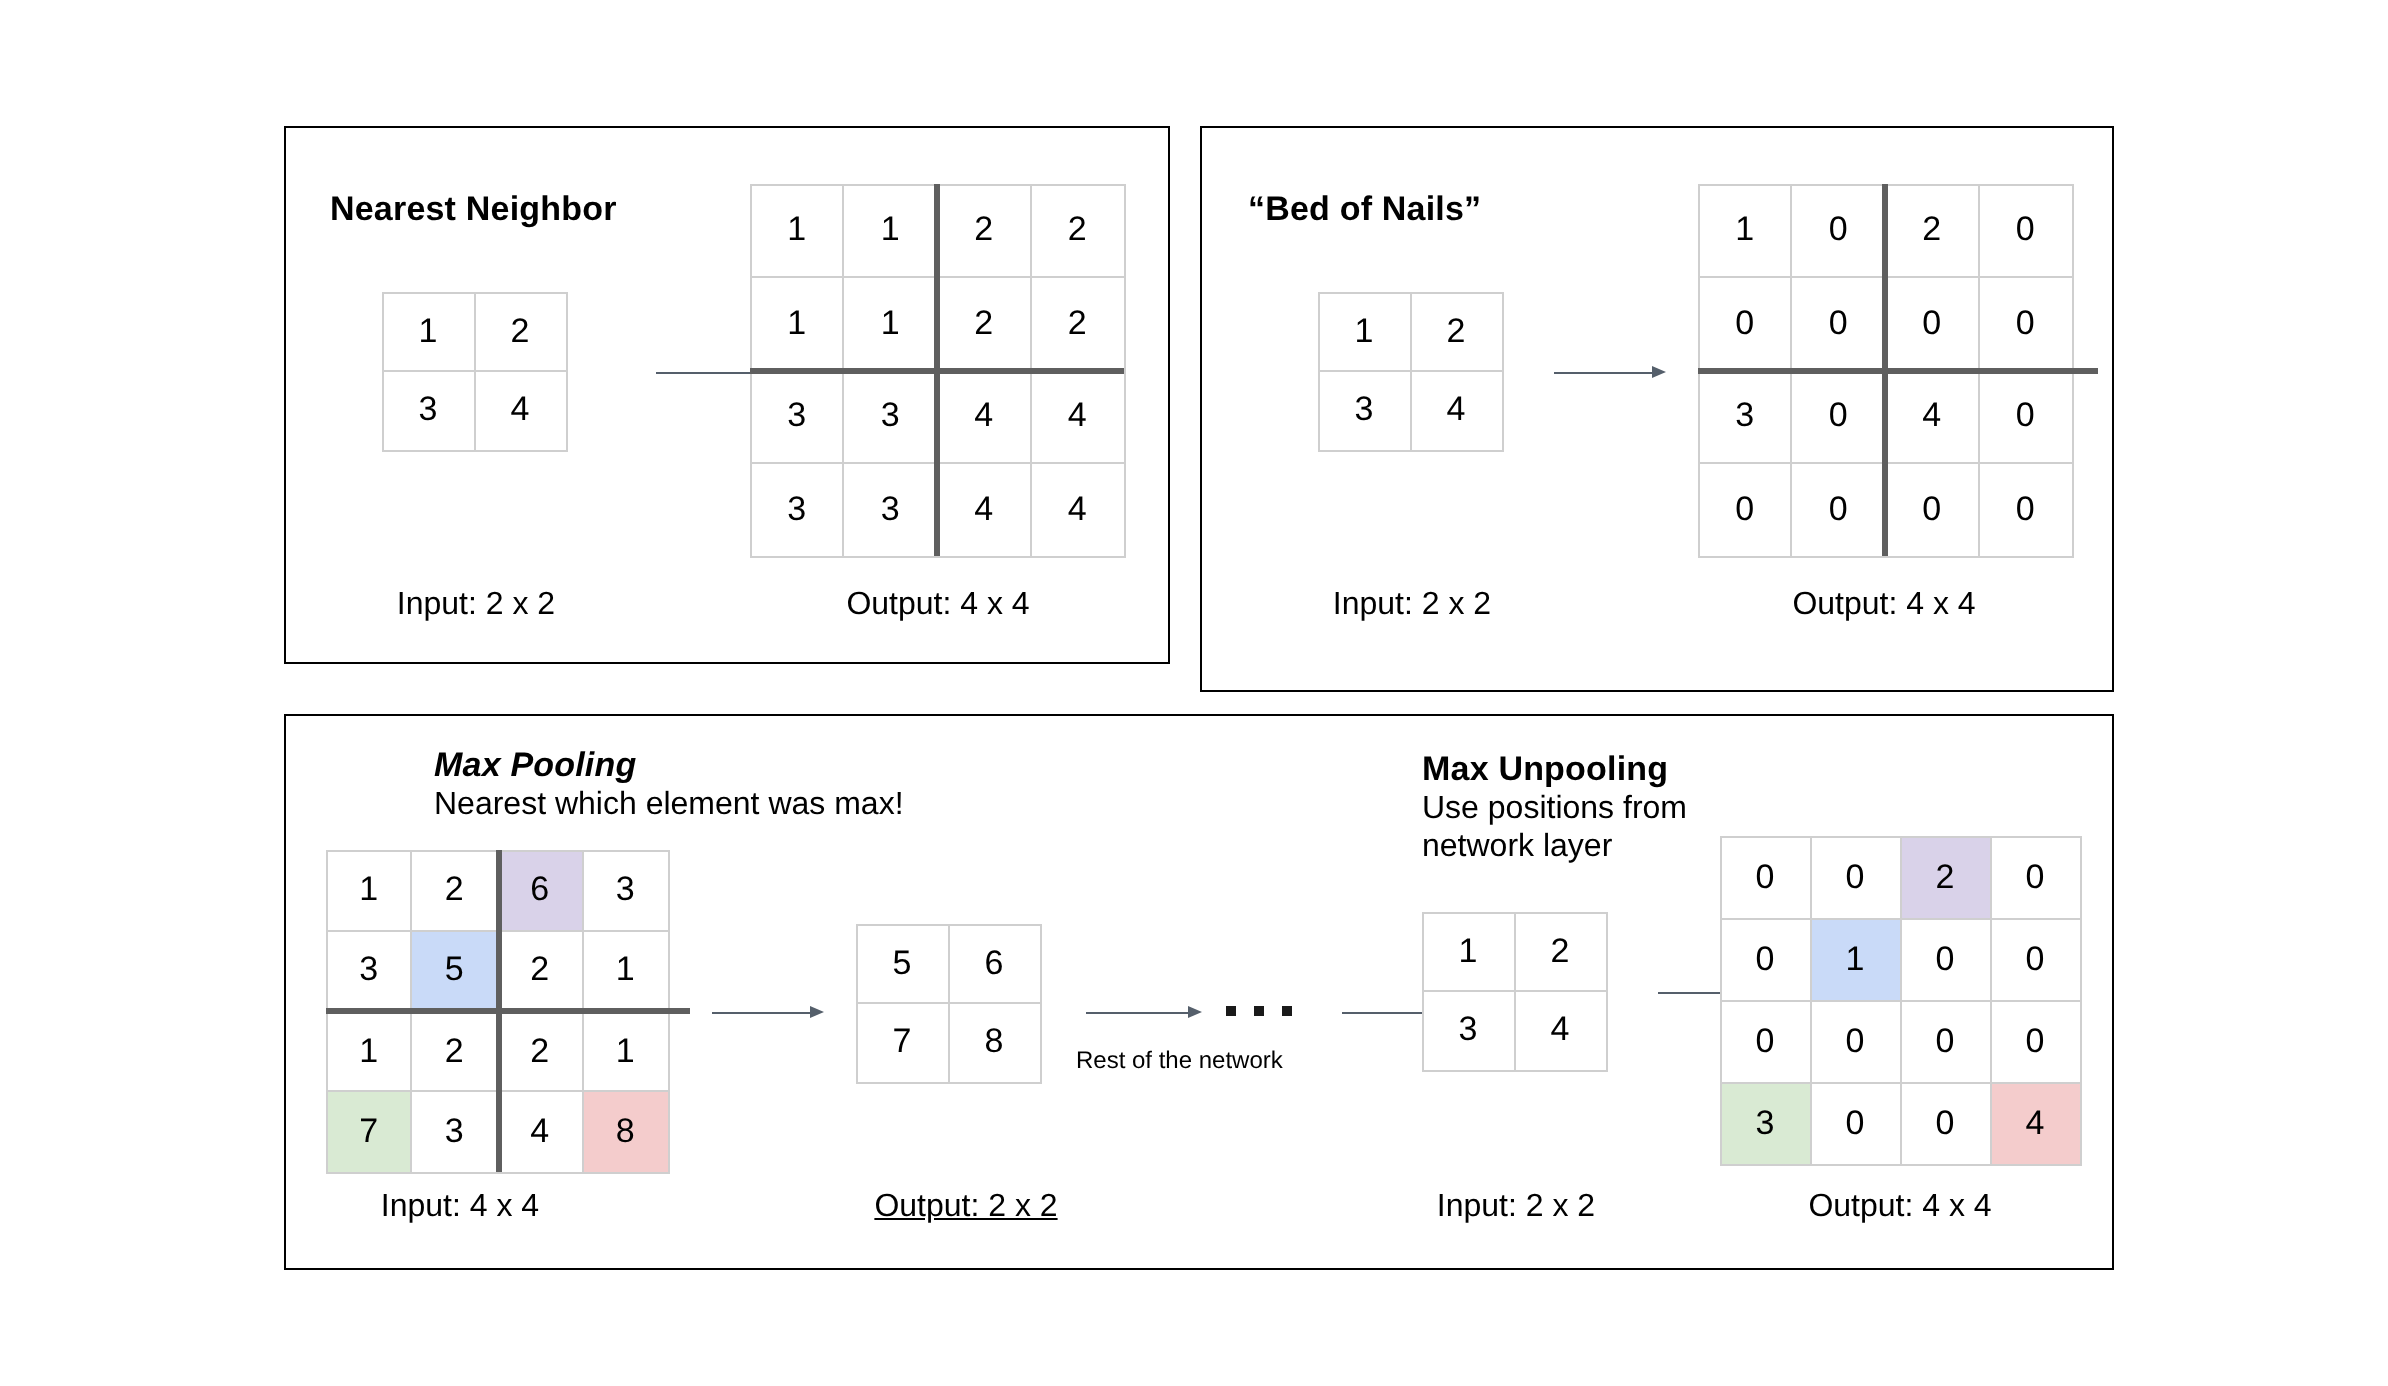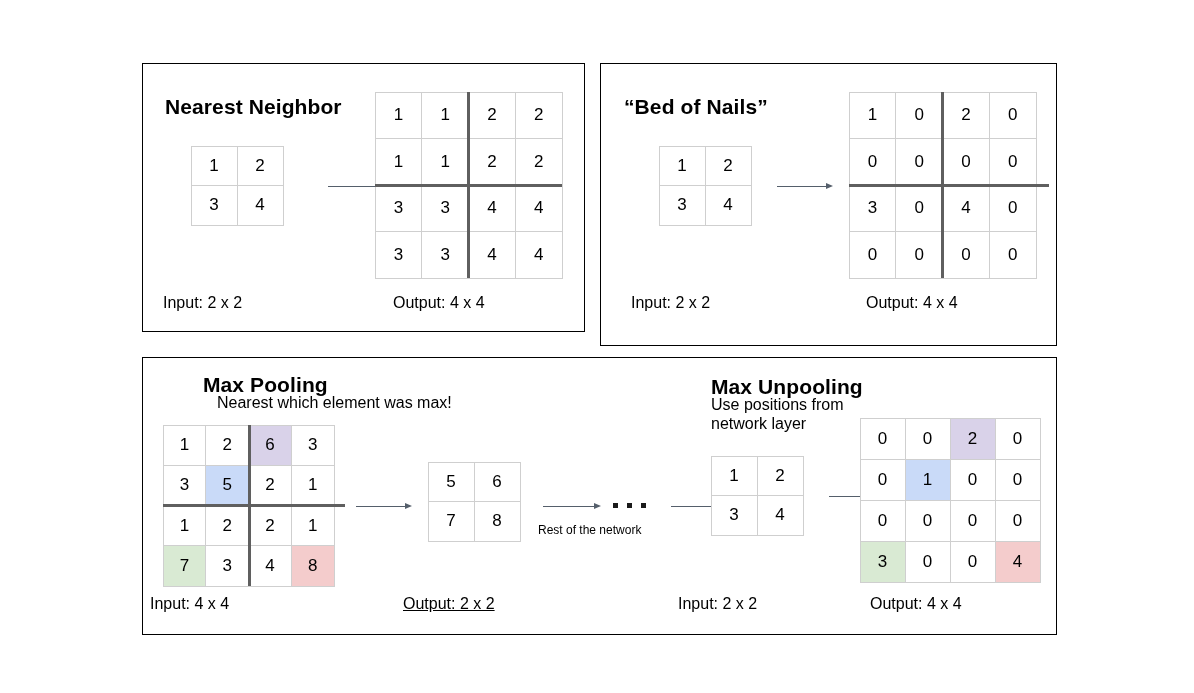--- a/index.html
+++ b/index.html
@@ -22,35 +22,36 @@
     background: #ffffff;
     box-sizing: border-box;
   }
   #panel-nearest-neighbor { left: 142px; top: 63px;  width: 443px; height: 269px; }
   #panel-bed-of-nails     { left: 600px; top: 63px;  width: 457px; height: 283px; }
   #panel-max-pool-unpool  { left: 142px; top: 357px; width: 915px; height: 278px; }
 
   .panel-title {
     position: absolute;
     font-weight: bold;
-    font-size: 21px;
+    font-size: 17px;
     letter-spacing: 0.1px;
     white-space: nowrap;
   }
   .panel-subtitle {
     position: absolute;
     font-size: 16px;
     line-height: 19px;
     white-space: pre-line;
   }
 
   .caption {
     position: absolute;
     font-size: 16px;
     white-space: nowrap;
+    text-align: center;
   }
 
   
   .grid {
     position: absolute;
     display: grid;
     box-sizing: border-box;
     background: #ffffff;
   }
   .grid.g2 { grid-template-columns: repeat(2, 1fr); grid-template-rows: repeat(2, 1fr); }
@@ -196,21 +197,21 @@
   <div class="divider-v" style="left:340px; top:28px; height:186px;"></div>
   <div class="divider-h" style="left:248px; top:120px; width:200px;"></div>
 
   <div class="caption" style="left:30px; top:230px; width:150px;">Input: 2 x 2</div>
 
   <div class="caption" style="left:265px; top:230px; width:152px;">Output: 4 x 4</div>
 </div>
 
 <div class="panel" id="panel-max-pool-unpool">
 
-  <div class="panel-title" style="left:60px; top:15px;">Max Pooling</div>
+  <div class="panel-title" style="left:74px; top:15px;font-style:italic;">Max Pooling</div>
 
   <div class="panel-subtitle" style="left:74px; top:35px;">Nearest which element was max!</div>
 
   <div class="grid g4" id="mp-input" style="left:20px; top:67px; width:171px; height:161px;">
   <div class="cell">1</div>
       <div class="cell">2</div>
       <div class="cell" style="background: rgb(217, 210, 233);">6</div>
       <div class="cell">3</div>
       <div class="cell">3</div>
       <div class="cell" style="background: rgb(201, 218, 248);">5</div>

